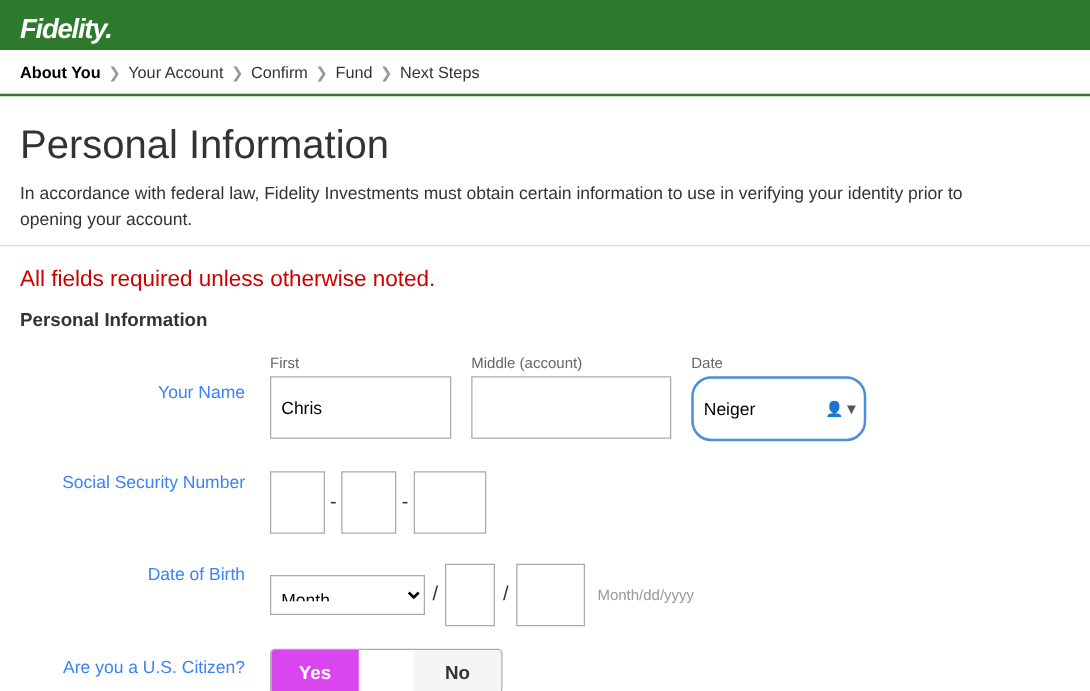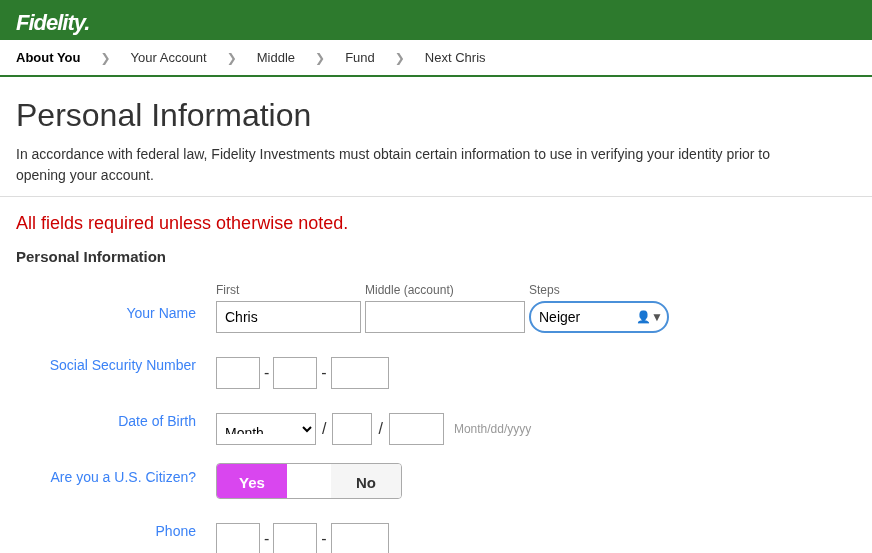--- a/index.html
+++ b/index.html
@@ -20,21 +20,21 @@
       letter-spacing: -1px;
     }
 
     
     .breadcrumb {
       display: flex;
       align-items: center;
       padding: 10px 16px;
       border-bottom: 2px solid #2d7a2d;
       font-size: 13px;
-      gap: 20px;
+      gap: 6px;
     }
     .breadcrumb .step { color: #333; }
     .breadcrumb .step.active { font-weight: bold; color: #000; }
     .breadcrumb .chevron { color: #999; font-size: 12px; }
 
     
     .page-title-area {
       padding: 20px 16px 10px 16px;
       border-bottom: 1px solid #ddd;
     }
@@ -76,35 +76,35 @@
       min-width: 200px;
       text-align: right;
       padding-right: 20px;
       padding-top: 22px;
       font-size: 14px;
       color: #3b82f6;
     }
     .form-fields {
       display: flex;
       align-items: flex-start;
-      gap: 4px;
+      gap: 16px;
       flex-wrap: wrap;
     }
     .field-group {
       display: flex;
       flex-direction: column;
     }
     .field-label {
       font-size: 12px;
       color: #666;
       margin-bottom: 4px;
     }
     input[type="text"] {
       border: 1px solid #aaa;
-      padding: 6px 8px;
+      padding: 24px 8px;
       font-size: 14px;
       height: 32px;
       outline: none;
     }
 
     
     .name-input-wrapper {
       position: relative;
       display: flex;
       align-items: center;
@@ -143,21 +143,21 @@
       align-items: center;
       gap: 6px;
       padding-top: 6px;
     }
     .dob-slash { font-size: 16px; color: #333; }
     select.month-select {
       height: 32px;
       border: 1px solid #aaa;
       padding: 10px 4px;
       font-size: 14px;
-      width: 100px;
+      width: 124px;
       background: #fff;
       cursor: pointer;
     }
     .dob-day { width: 40px; }
     .dob-year { width: 55px; }
     .dob-hint {
       font-size: 12px;
       color: #999;
       margin-left: 4px;
     }
@@ -210,25 +210,25 @@
 
 <div class="header">
   <div class="logo">Fidelity.</div>
 </div>
 
 <div class="breadcrumb">
   <span class="step active">About You</span>
   <span class="chevron">❯</span>
   <span class="step">Your Account</span>
   <span class="chevron">❯</span>
-  <span class="step">Middle</span>
+  <span class="step">Confirm</span>
   <span class="chevron">❯</span>
   <span class="step">Fund</span>
   <span class="chevron">❯</span>
-  <span class="step">Next Chris</span>
+  <span class="step">Next Steps</span>
 </div>
 
 <div class="page-title-area">
   <h1 class="page-title">Personal Information</h1>
   <p class="page-description">In accordance with federal law, Fidelity Investments must obtain certain information to use in verifying your identity prior to opening your account.</p>
 </div>
 
 <div class="form-area">
   <div class="required-note">All fields required unless otherwise noted.</div>
   <div class="section-title">Personal Information</div>
@@ -238,21 +238,21 @@
     <div class="form-fields">
       <div class="field-group">
         <div class="field-label">First</div>
         <input type="text" class="name-first" value="Chris" style="width: 145px;">
       </div>
       <div class="field-group">
         <div class="field-label">Middle (account)</div>
         <input type="text" class="name-middle" value="" style="width: 160px;">
       </div>
       <div class="field-group">
-        <div class="field-label">Steps</div>
+        <div class="field-label">Date</div>
         <div class="name-input-wrapper">
           <input type="text" class="name-last" value="Neiger" style="width: 140px; border: 2px solid rgb(74, 144, 217);">
           <span class="name-icon">👤▼</span>
         </div>
       </div>
     </div>
   </div>
 
   <div class="form-row">
     <div class="form-label form-label-center">Social Security Number</div>

